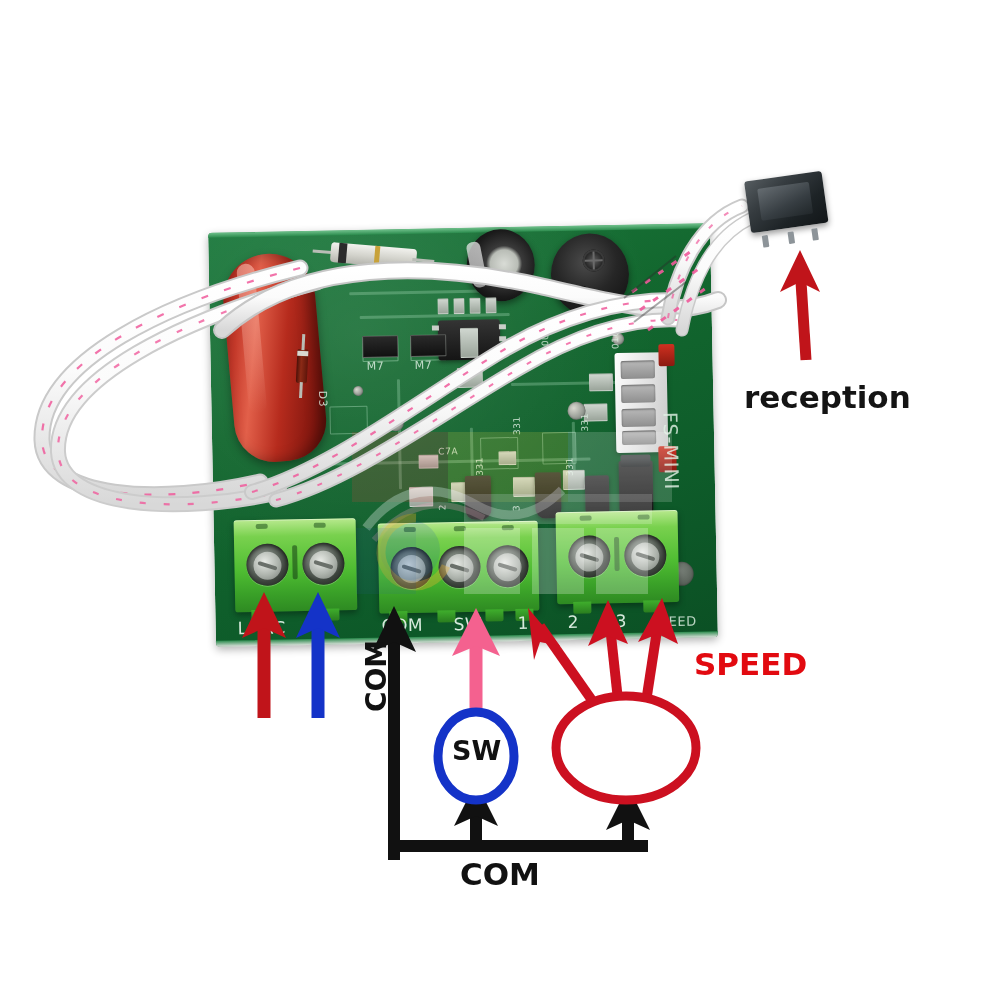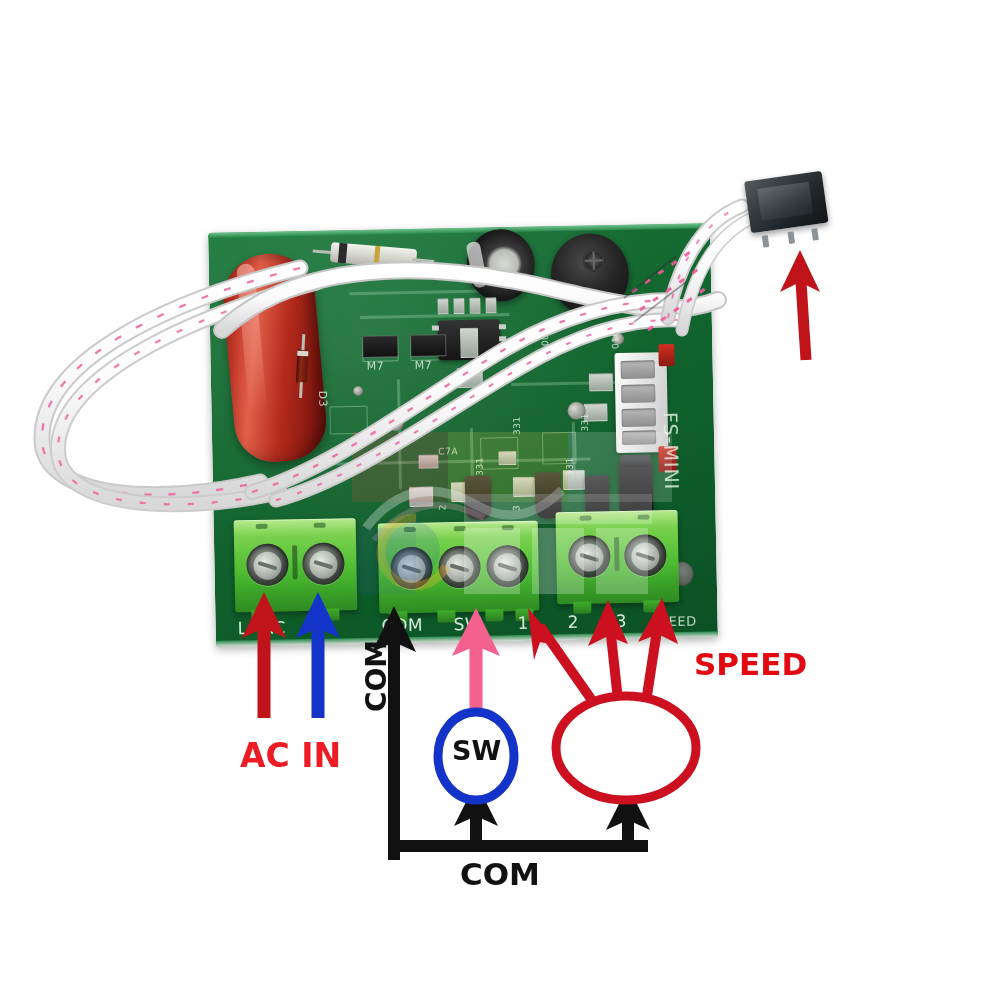--- a/index.html
+++ b/index.html
@@ -579,24 +579,24 @@
       <path d="M628 846 L628 806" stroke="#111111" stroke-width="12" fill="none"></path>
       <path d="M628 786 L650 830 L628 820 L606 830 Z" fill="#111111"></path>
     </g>
 
     <ellipse cx="476" cy="756" rx="38" ry="44" fill="#ffffff" stroke="#1433c8" stroke-width="9"></ellipse>
 
     <ellipse cx="626" cy="748" rx="70" ry="52" fill="#ffffff" stroke="#cc1020" stroke-width="9"></ellipse>
   </svg>
 
   <div id="lbl-infrared" class="lbl">
+    <div>reception</div>
   </div>
 
   <div id="lbl-acin" class="lbl">
-    <div>AC IN</div>
   </div>
 
   <div id="lbl-speed" class="lbl">SPEED</div>
 
   <div id="lbl-com-vert" class="lbl">COM</div>
 
   <div id="lbl-com-bot" class="lbl">COM</div>
 
   <div id="lbl-sw" class="lbl">SW</div>
 

